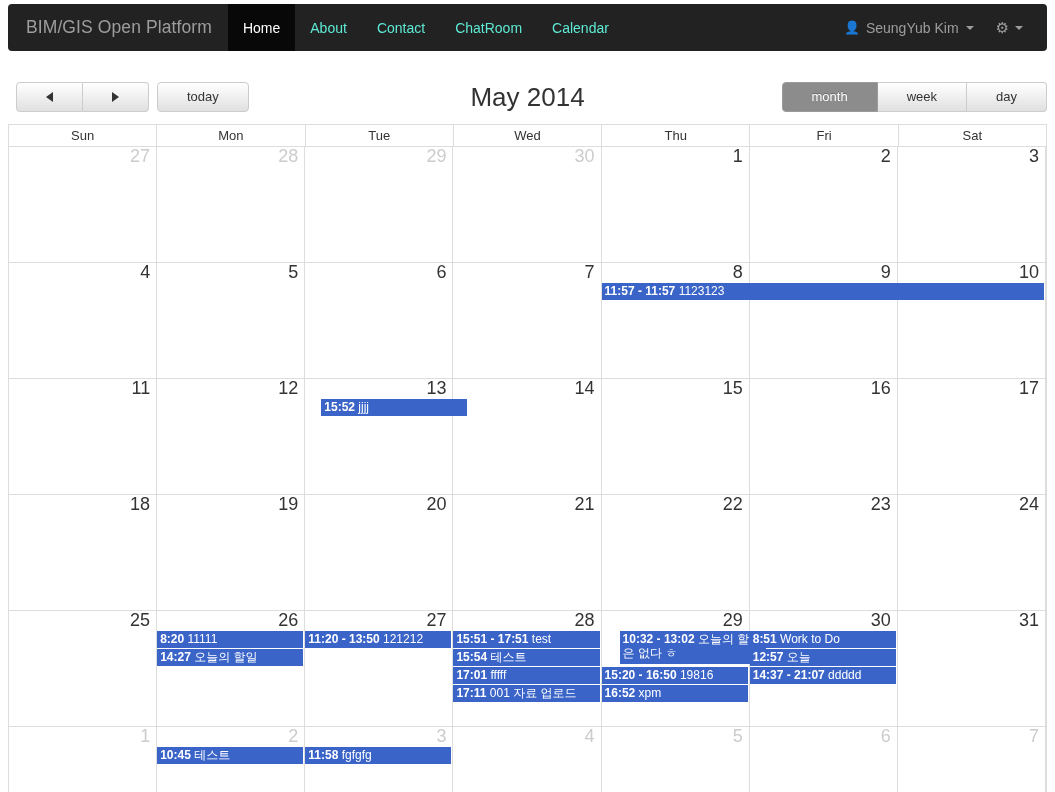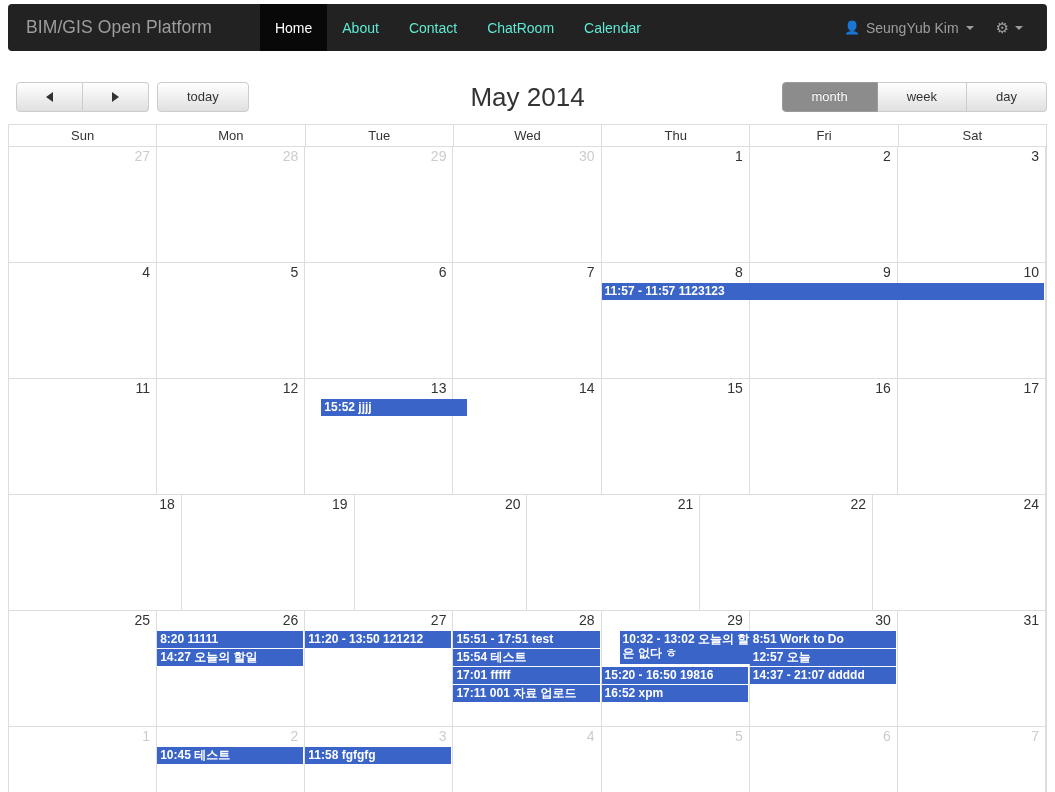--- a/index.html
+++ b/index.html
@@ -14,21 +14,20 @@
   
   .navbar {
     position: absolute;
     left: 8px; top: 4px;
     width: 1039px; height: 47px;
     background: #222222;
     border-radius: 4px;
     display: flex;
     align-items: stretch;
     overflow: hidden;
-    gap: 32px;
   }
   .brand {
     display: flex; align-items: center;
     padding: 0 16px 0 18px;
     color: #9d9d9d;
     font-size: 17.5px;
     line-height: 1;
     letter-spacing: .1px;
     white-space: nowrap;
   }
@@ -153,21 +152,21 @@
   .week:last-child { border-bottom: 0; height: 76px; }
   .daycell {
     flex: 1 1 0;
     border-right: 1px solid #dddddd;
     position: relative;
   }
   .daycell:last-child { border-right: 0; }
   .daynum {
     position: absolute;
     top: 1px; right: 6px;
-    font-size: 14px;
+    font-size: 18px;
     color: #333333;
     line-height: 16px;
     margin-left: 36px;
   }
   .daynum.other { color: #cccccc; }
 
   .evt-layer {
     position: absolute;
     left: 0; right: 0; top: 20px; bottom: 0;
     pointer-events: none;
@@ -180,21 +179,21 @@
     font-size: 12px;
     line-height: 14px;
     padding: 0 1px 0 2px;
     overflow: hidden;
     border-radius: 0px;
     cursor: pointer;
     pointer-events: auto;
     white-space: normal;
   }
   .evt .t { font-weight: bold; }
-  .evt .ti { font-weight: bold; }
+  .evt .ti { font-weight: normal; }
 </style>
 </head>
 <body>
 
 <div class="navbar">
   <div class="brand">BIM/GIS Open Platform</div>
   <div class="nav-links">
     <div class="nav-item active">Home</div>
     <div class="nav-item">About</div>
     <div class="nav-item">Contact</div>
@@ -335,20 +334,23 @@
         <div class="daycell">
           <div class="daynum">20</div>
         </div>
         <div class="daycell">
           <div class="daynum">21</div>
         </div>
         <div class="daycell">
           <div class="daynum">22</div>
         </div>
         <div class="daycell">
+          <div class="daynum">23</div>
+        </div>
+        <div class="daycell">
           <div class="daynum">24</div>
         </div>
         <div class="evt-layer"></div>
       </div>
       <div class="week">
         <div class="daycell">
           <div class="daynum">25</div>
         </div>
         <div class="daycell">
           <div class="daynum">26</div>

